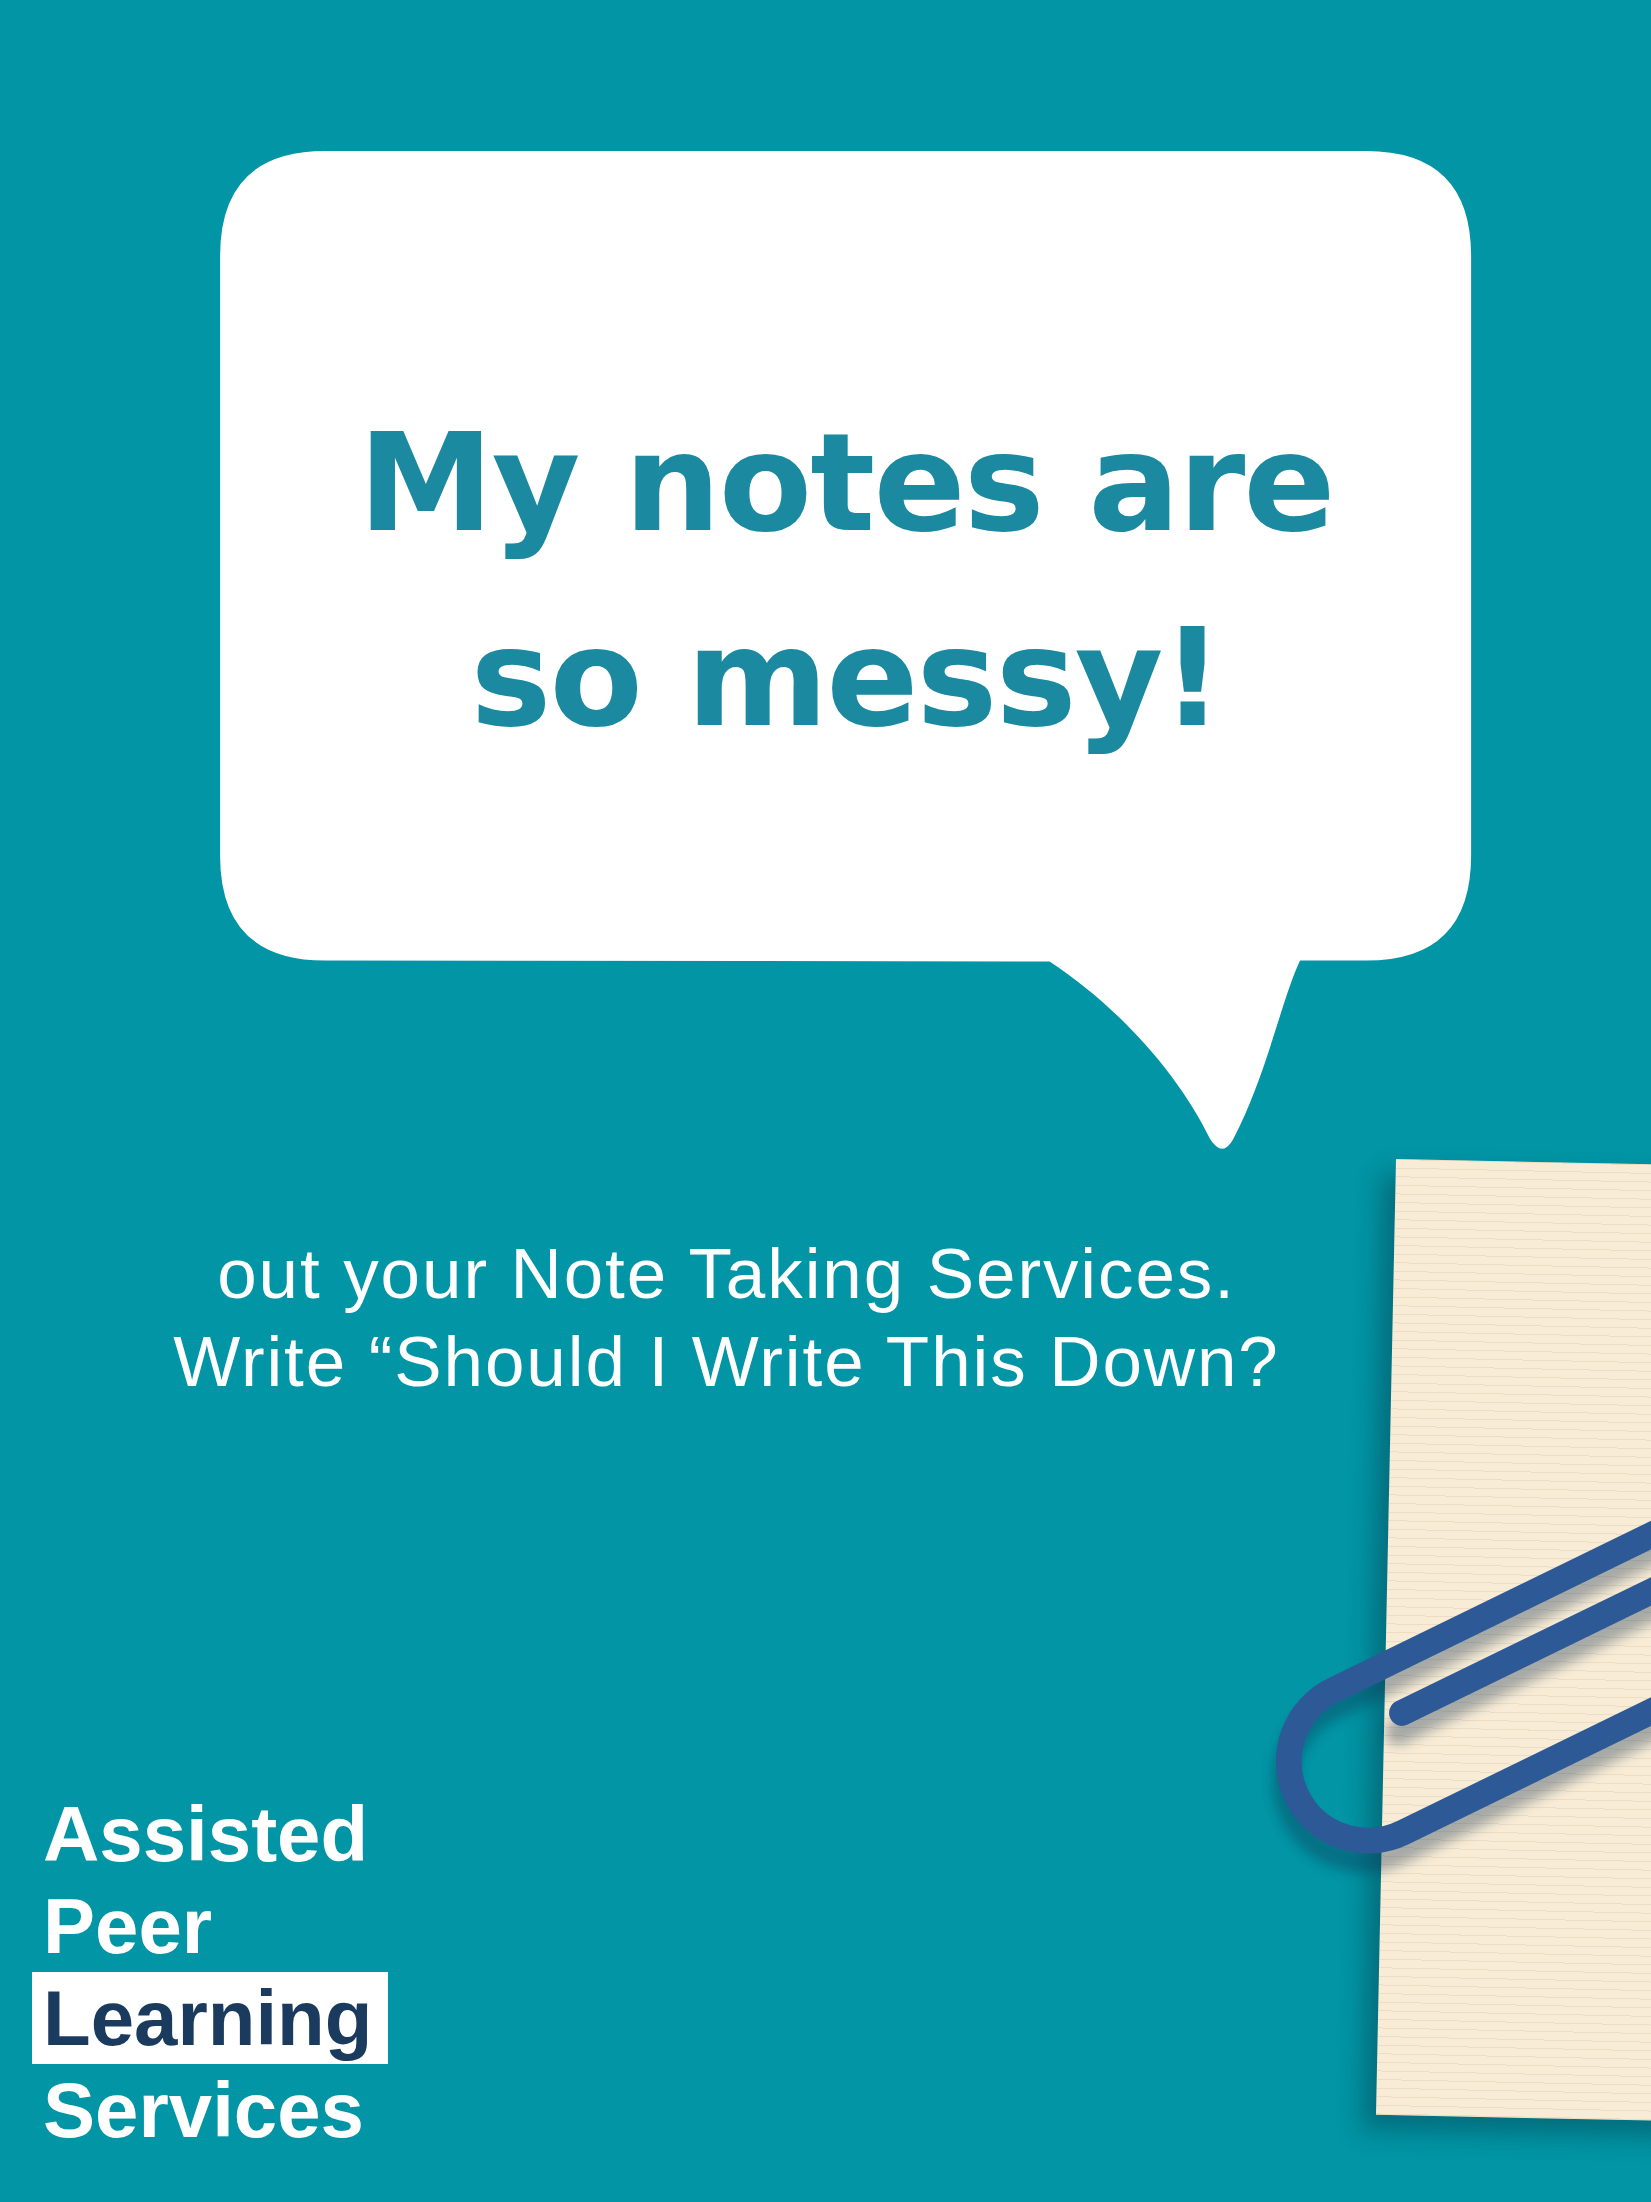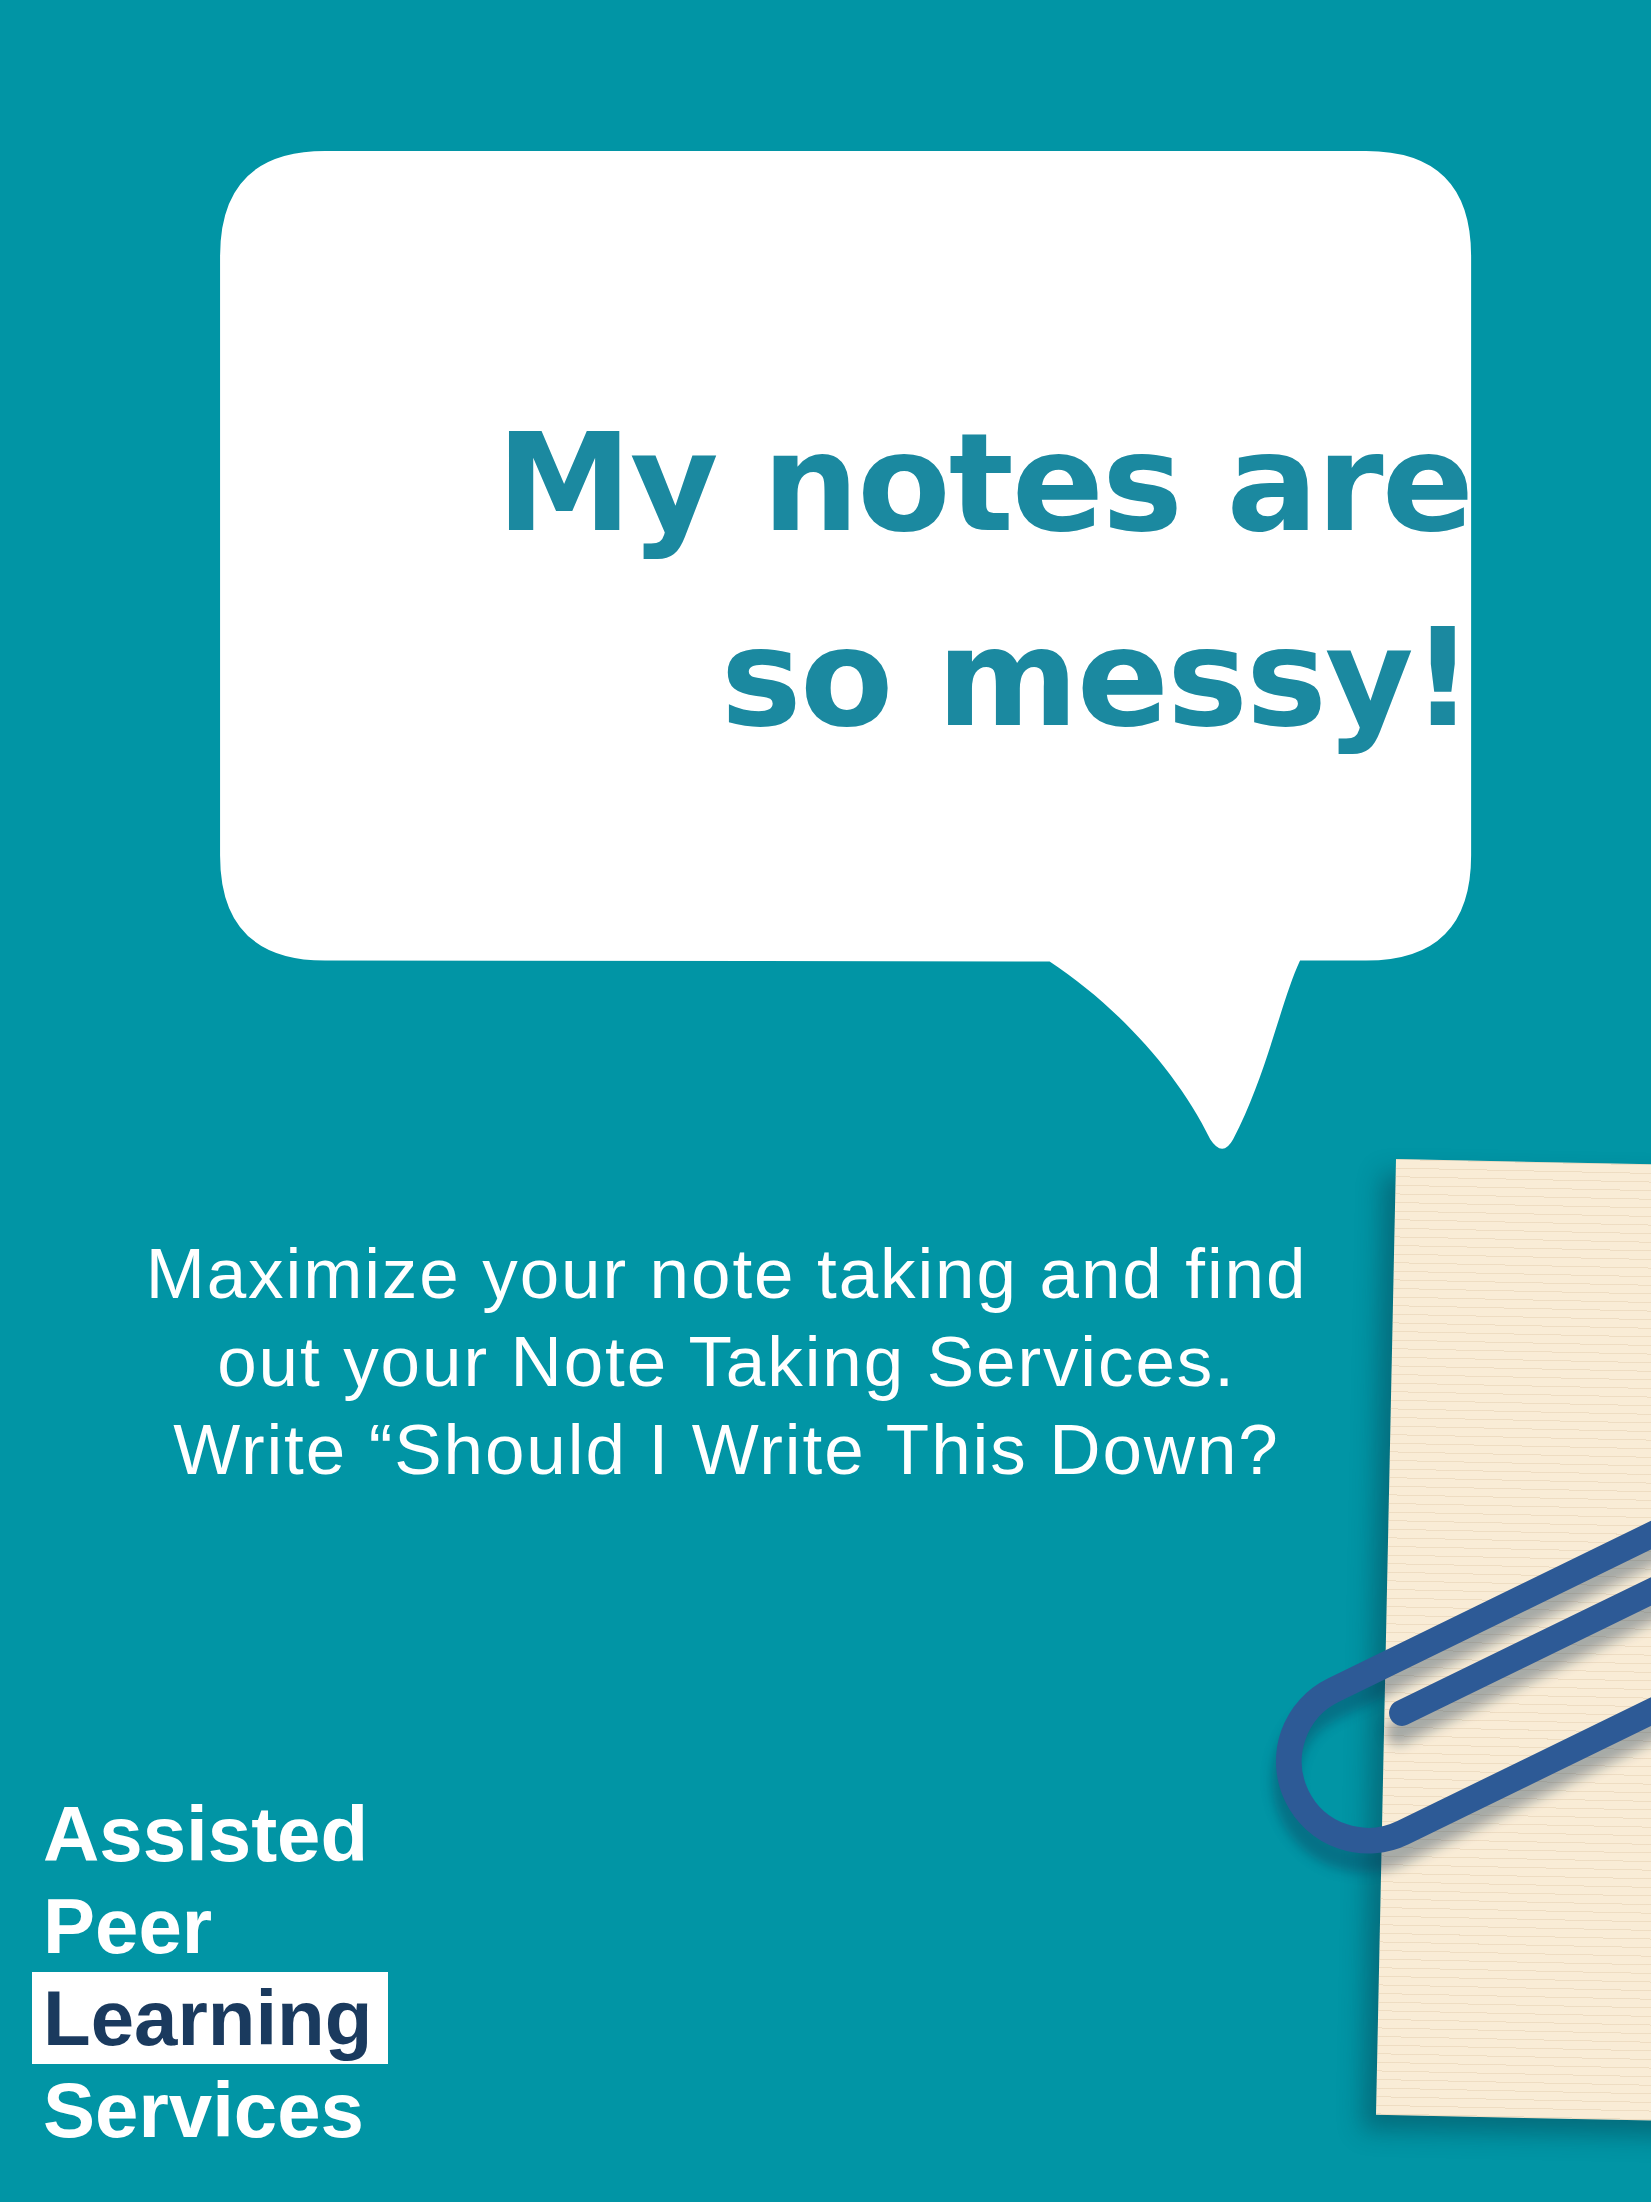--- a/index.html
+++ b/index.html
@@ -19,21 +19,21 @@
     font-family:"Liberation Sans", sans-serif;
   }
   .stage{position:absolute;inset:0;width:1652px;height:2202px;overflow:hidden;}
 
   
   .bubble-svg{position:absolute;left:0;top:0;z-index:2;}
   .headline{
     position:absolute;
     left:220px; top:386px; width:1252px;
     z-index:3;
-    text-align:right;
+    text-align:center;
     font-family:"DejaVu Sans", sans-serif;
     font-weight:bold;
     font-size:136px;
     line-height:195px;
     color:var(--headline-teal);
     letter-spacing:-1.9px;
   }
 
   
   .body-text{
@@ -103,21 +103,20 @@
              Q 230,158 340,158
              Z"></path>
   </svg>
 
   <div class="headline">
     <div>My notes are</div>
     <div>so messy!</div>
   </div>
 
   <div class="body-text">
-    <div>Maximize your note taking and find</div>
     <div>out your Note Taking Services.</div>
     <div>Write “Should I Write This Down?</div>
   </div>
 
   <div class="paper"></div>
 
   <svg class="clip-svg" width="1652" height="2202" viewBox="0 0 1728 2304" aria-hidden="true">
     <defs>
       <filter id="clipblur" x="-20%" y="-20%" width="140%" height="140%">
         <feGaussianBlur stdDeviation="6"></feGaussianBlur>

